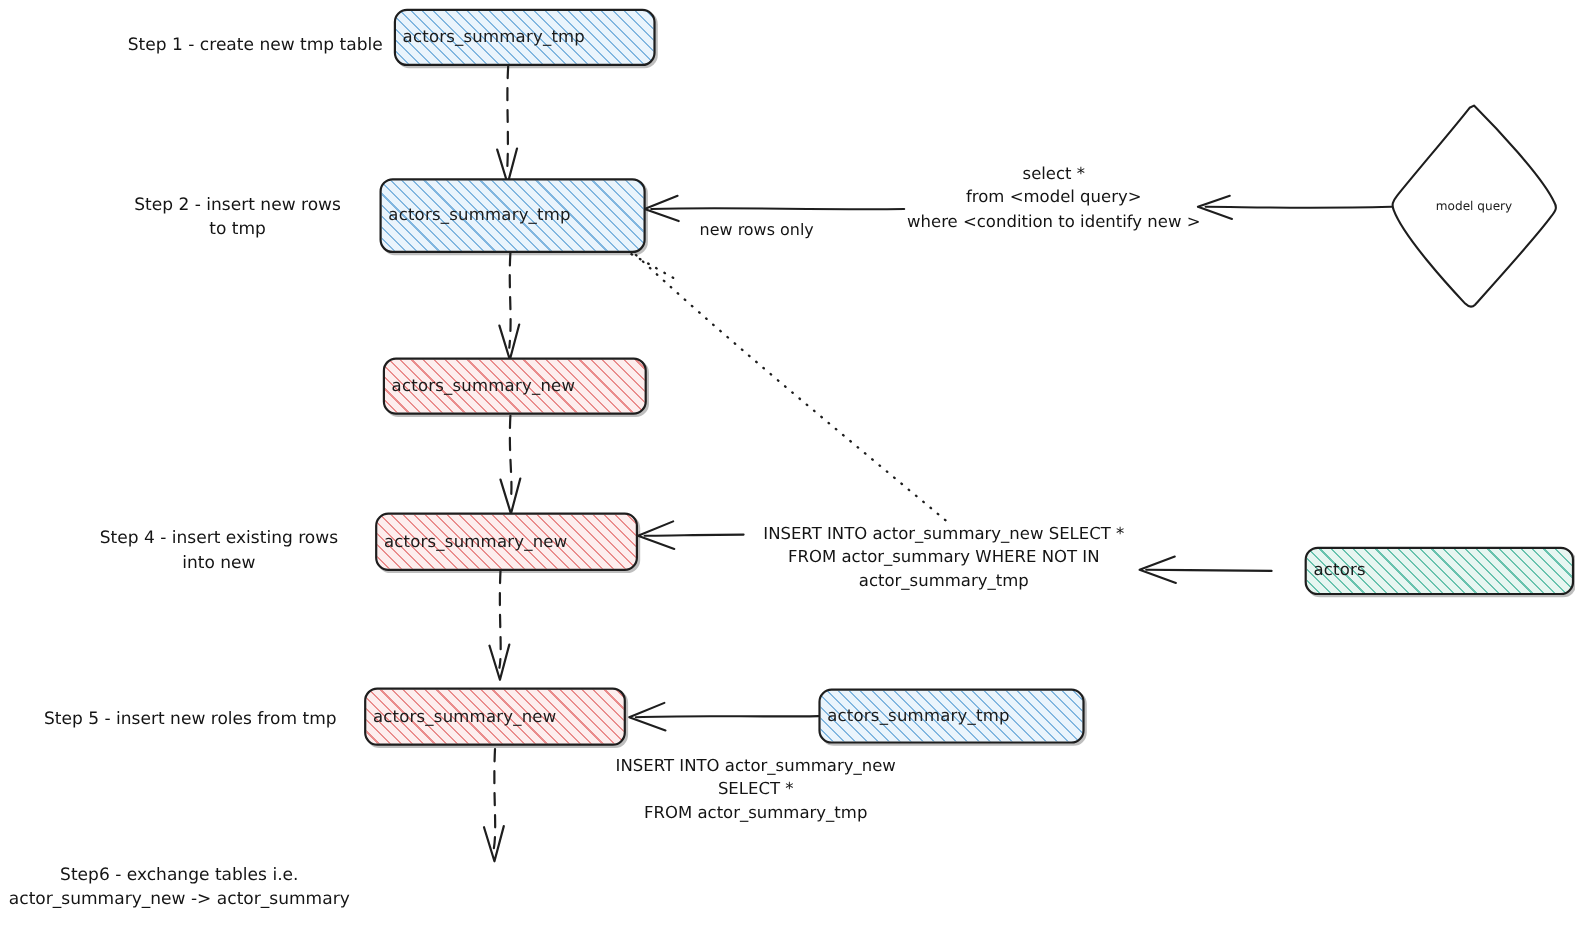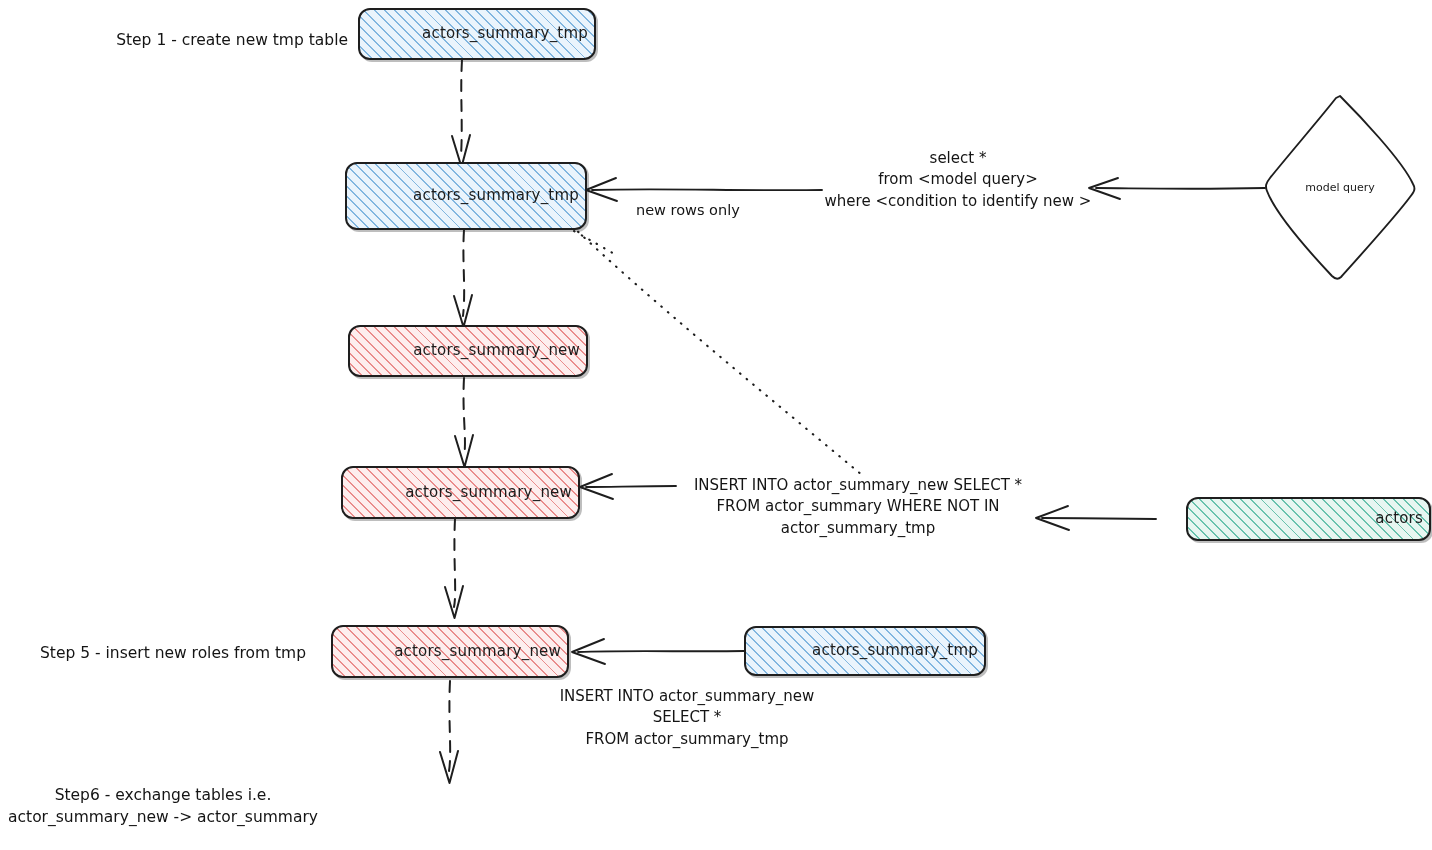--- a/index.html
+++ b/index.html
@@ -28,21 +28,21 @@
   }
 
   
   .node {
     position: absolute;
     box-sizing: border-box;
     border: 2.1px solid #1e1e1e;
     border-radius: 12px;
     display: flex;
     align-items: center;
-    justify-content: flex-end;
+    justify-content: flex-start;
     text-align: center;
     font-size: 15px;
     color: #1b1b1b;
     letter-spacing: .2px;
     box-shadow: 2px 2px 0 rgba(40,40,40,.30);
   }
   .node .nlabel {
     position: relative;
     z-index: 2;
     padding: 0 6px;
@@ -183,20 +183,22 @@
       </g>
     </g>
   </svg>
 
   <div class="txt step-label right" style="left:100px; top:29px; width:248px;">Step 1 - create new tmp table</div>
 
   <div class="node hatch-blue" style="left:358px; top:8px; width:238px; height:52px;">
     <span class="nlabel">actors_summary_tmp</span>
   </div>
 
+  <div class="txt step-label center" style="left:104px; top:175px; width:224px;">Step 2 - insert new rows
+to tmp</div>
 
   <div class="node hatch-blue" style="left:345px; top:162px; width:242px; height:68px;">
     <span class="nlabel">actors_summary_tmp</span>
   </div>
 
   <div class="txt edge-label" style="left:636px; top:200px;">new rows only</div>
 
   <div class="txt sql-label center" style="left:822px; top:148px; width:272px;">select *
 from &lt;model query&gt;
 where &lt;condition to identify new &gt;</div>
@@ -207,20 +209,22 @@
                C76,188 73,187 70,184 C54,167 14,123 5,99 C3,94 4,91 8,86 C24,66 60,24 74,6 Z" fill="#ffffff" stroke="#1e1e1e" stroke-width="1.9" stroke-linejoin="round"></path>
     </svg>
     <span class="dlabel">model query</span>
   </div>
 
 
   <div class="node hatch-red" style="left:348px; top:325px; width:240px; height:52px;">
     <span class="nlabel">actors_summary_new</span>
   </div>
 
+  <div class="txt step-label center" style="left:78px; top:478px; width:242px;">Step 4 - insert existing rows
+into new</div>
 
   <div class="node hatch-red" style="left:341px; top:466px; width:239px; height:53px;">
     <span class="nlabel">actors_summary_new</span>
   </div>
 
   <div class="txt sql-label center" style="left:678px; top:475px; width:360px;">INSERT INTO actor_summary_new SELECT *
 FROM actor_summary WHERE NOT IN
 actor_summary_tmp</div>
 
   <div class="node hatch-teal" style="left:1157px; top:497px; width:245px; height:44px;margin-left:29px;">

